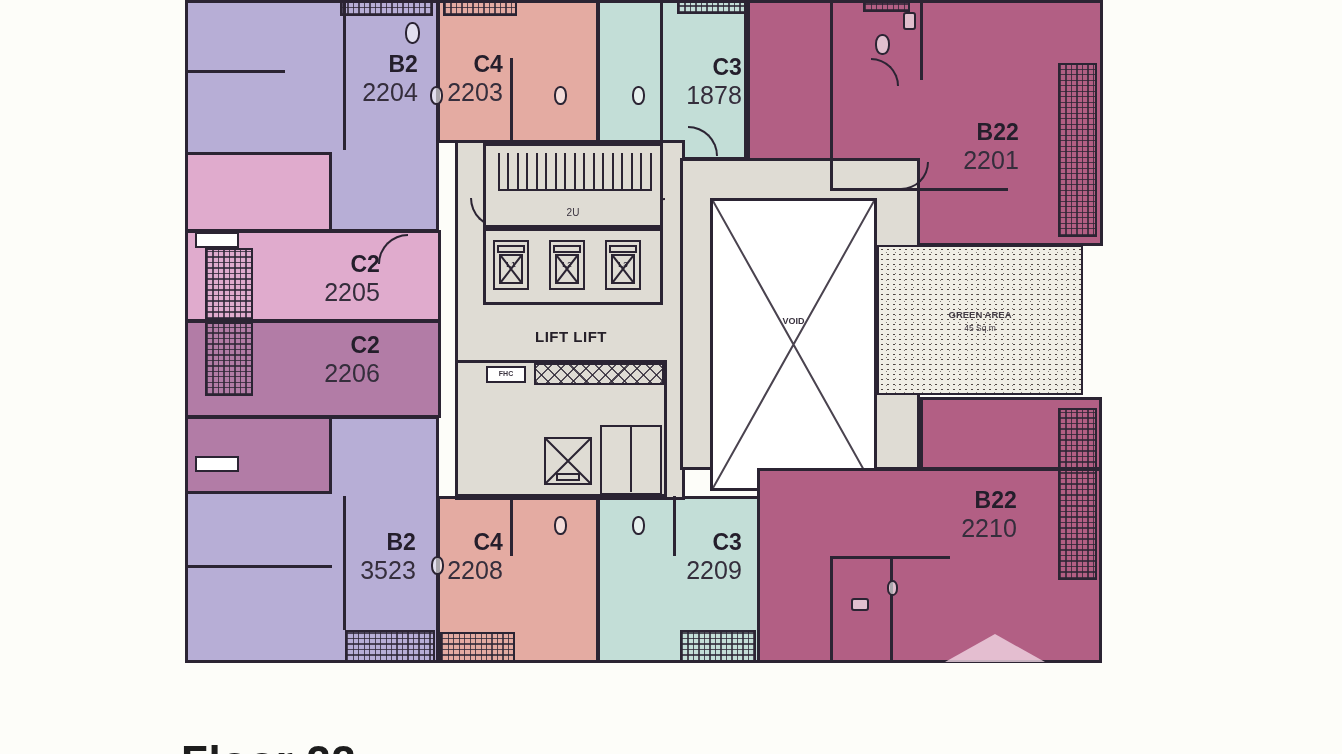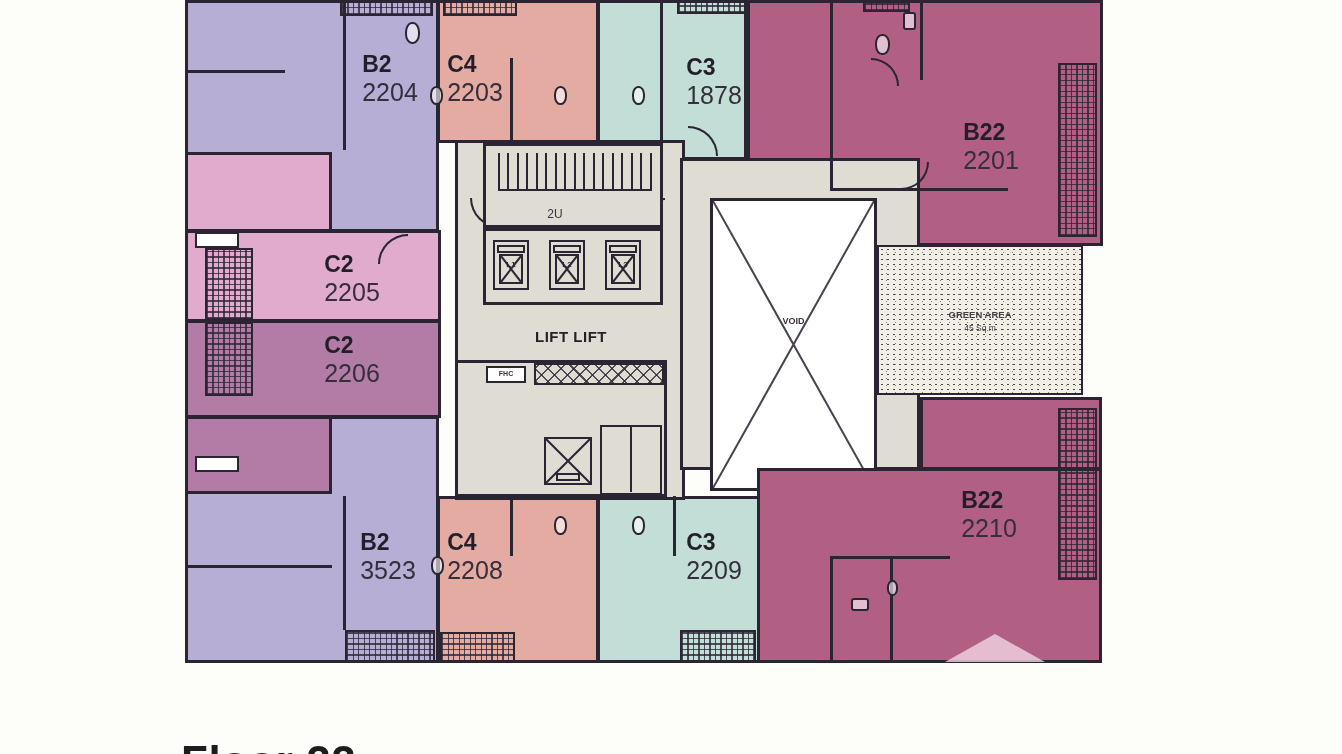--- a/index.html
+++ b/index.html
@@ -30,21 +30,21 @@
     background-color:#f0eee5;
     background-image:
       radial-gradient(rgba(60,52,48,.9) .9px,transparent 1.05px),
       radial-gradient(rgba(60,52,48,.6) .8px,transparent 1px);
     background-size:6px 5px,9px 7px;background-position:0 0,3px 2px;
     border:2.5px solid #2b2433;}
   .fix{position:absolute;box-sizing:border-box;border:2px solid #2b2433;background:rgba(255,255,255,.6);border-radius:46%}
   .fixr{border-radius:3px}
   .arc{position:absolute;box-sizing:border-box;border-left:2.5px solid #2b2433;border-bottom:2.5px solid #2b2433;border-bottom-left-radius:100%}
   .xsvg{position:absolute;left:0;top:0;width:100%;height:100%;display:block}
-  .ulabel{position:absolute;transform:translateX(-50%);text-align:left;line-height:1.05;white-space:nowrap}
+  .ulabel{position:absolute;transform:translateX(-50%);text-align:right;line-height:1.05;white-space:nowrap}
   .ucode{font-size:23px;font-weight:700;color:#241e2b}
   .unum{font-size:25px;font-weight:400;color:#352e3c;margin-top:3px}
   .corelabel{position:absolute;transform:translateX(-50%);font-size:15px;font-weight:700;letter-spacing:.5px;color:#262029;white-space:nowrap}
   .tiny{position:absolute;transform:translateX(-50%);font-weight:700;color:#3a333f;white-space:nowrap}
   .lift{position:absolute;width:36px;height:50px;box-sizing:border-box;border:2.5px solid #2b2433;background:#dfdcd4}
   .liftbar{position:absolute;left:50%;transform:translateX(-50%);top:3px;width:24px;height:4px;border:2px solid #2b2433}
   .liftx{position:absolute;left:4px;right:4px;top:12px;bottom:4px;border:2px solid #2b2433}
   .liftlabel{position:absolute;width:100%;top:40%;text-align:center;font-size:8px;font-weight:700;color:#2b2433;z-index:2}
   .tr-v{background-image:repeating-linear-gradient(90deg,#2b2433 0 2px,transparent 2px 9.5px)}
   .tr-h{background-image:repeating-linear-gradient(0deg,#2b2433 0 2px,transparent 2px 8px)}
@@ -132,21 +132,21 @@
   <div class="fix fixr" style="left:720px;top:12px;width:13px;height:18px"></div>
   <div class="fix" style="left:371px;top:516px;width:13px;height:19px"></div>
   <div class="fix" style="left:449px;top:516px;width:13px;height:19px"></div>
   <div class="fix fixr" style="left:668px;top:598px;width:18px;height:13px"></div>
   <div class="fix" style="left:704px;top:580px;width:11px;height:16px"></div>
   <div class="fix" style="left:248px;top:556px;width:13px;height:19px"></div>
 
   <div class="region gray" style="left:300px;top:143px;width:180px;height:85px">
     <div class="tr-v" style="position:absolute;left:12px;top:7px;width:154px;height:36px;border-bottom:2.5px solid #2b2433"></div>
   </div>
-  <div class="tiny" style="left:372px;top:207px;font-size:12px;font-weight:400">2U</div>
+  <div class="tiny" style="left:390px;top:207px;font-size:10px;font-weight:400">2U</div>
 
   <div class="region gray" style="left:300px;top:228px;width:180px;height:77px"></div>
   <div class="lift" style="left:310px;top:240px">
     <div class="liftbar"></div>
     <div class="liftlabel">L1</div>
     <div class="liftx">
         <svg class="xsvg" viewBox="0 0 100 100" preserveAspectRatio="none">
           <path d="M0 0 L100 100 M100 0 L0 100" stroke="#2b2433" stroke-width="2" vector-effect="non-scaling-stroke" fill="none"></path>
         </svg>
       </div>

